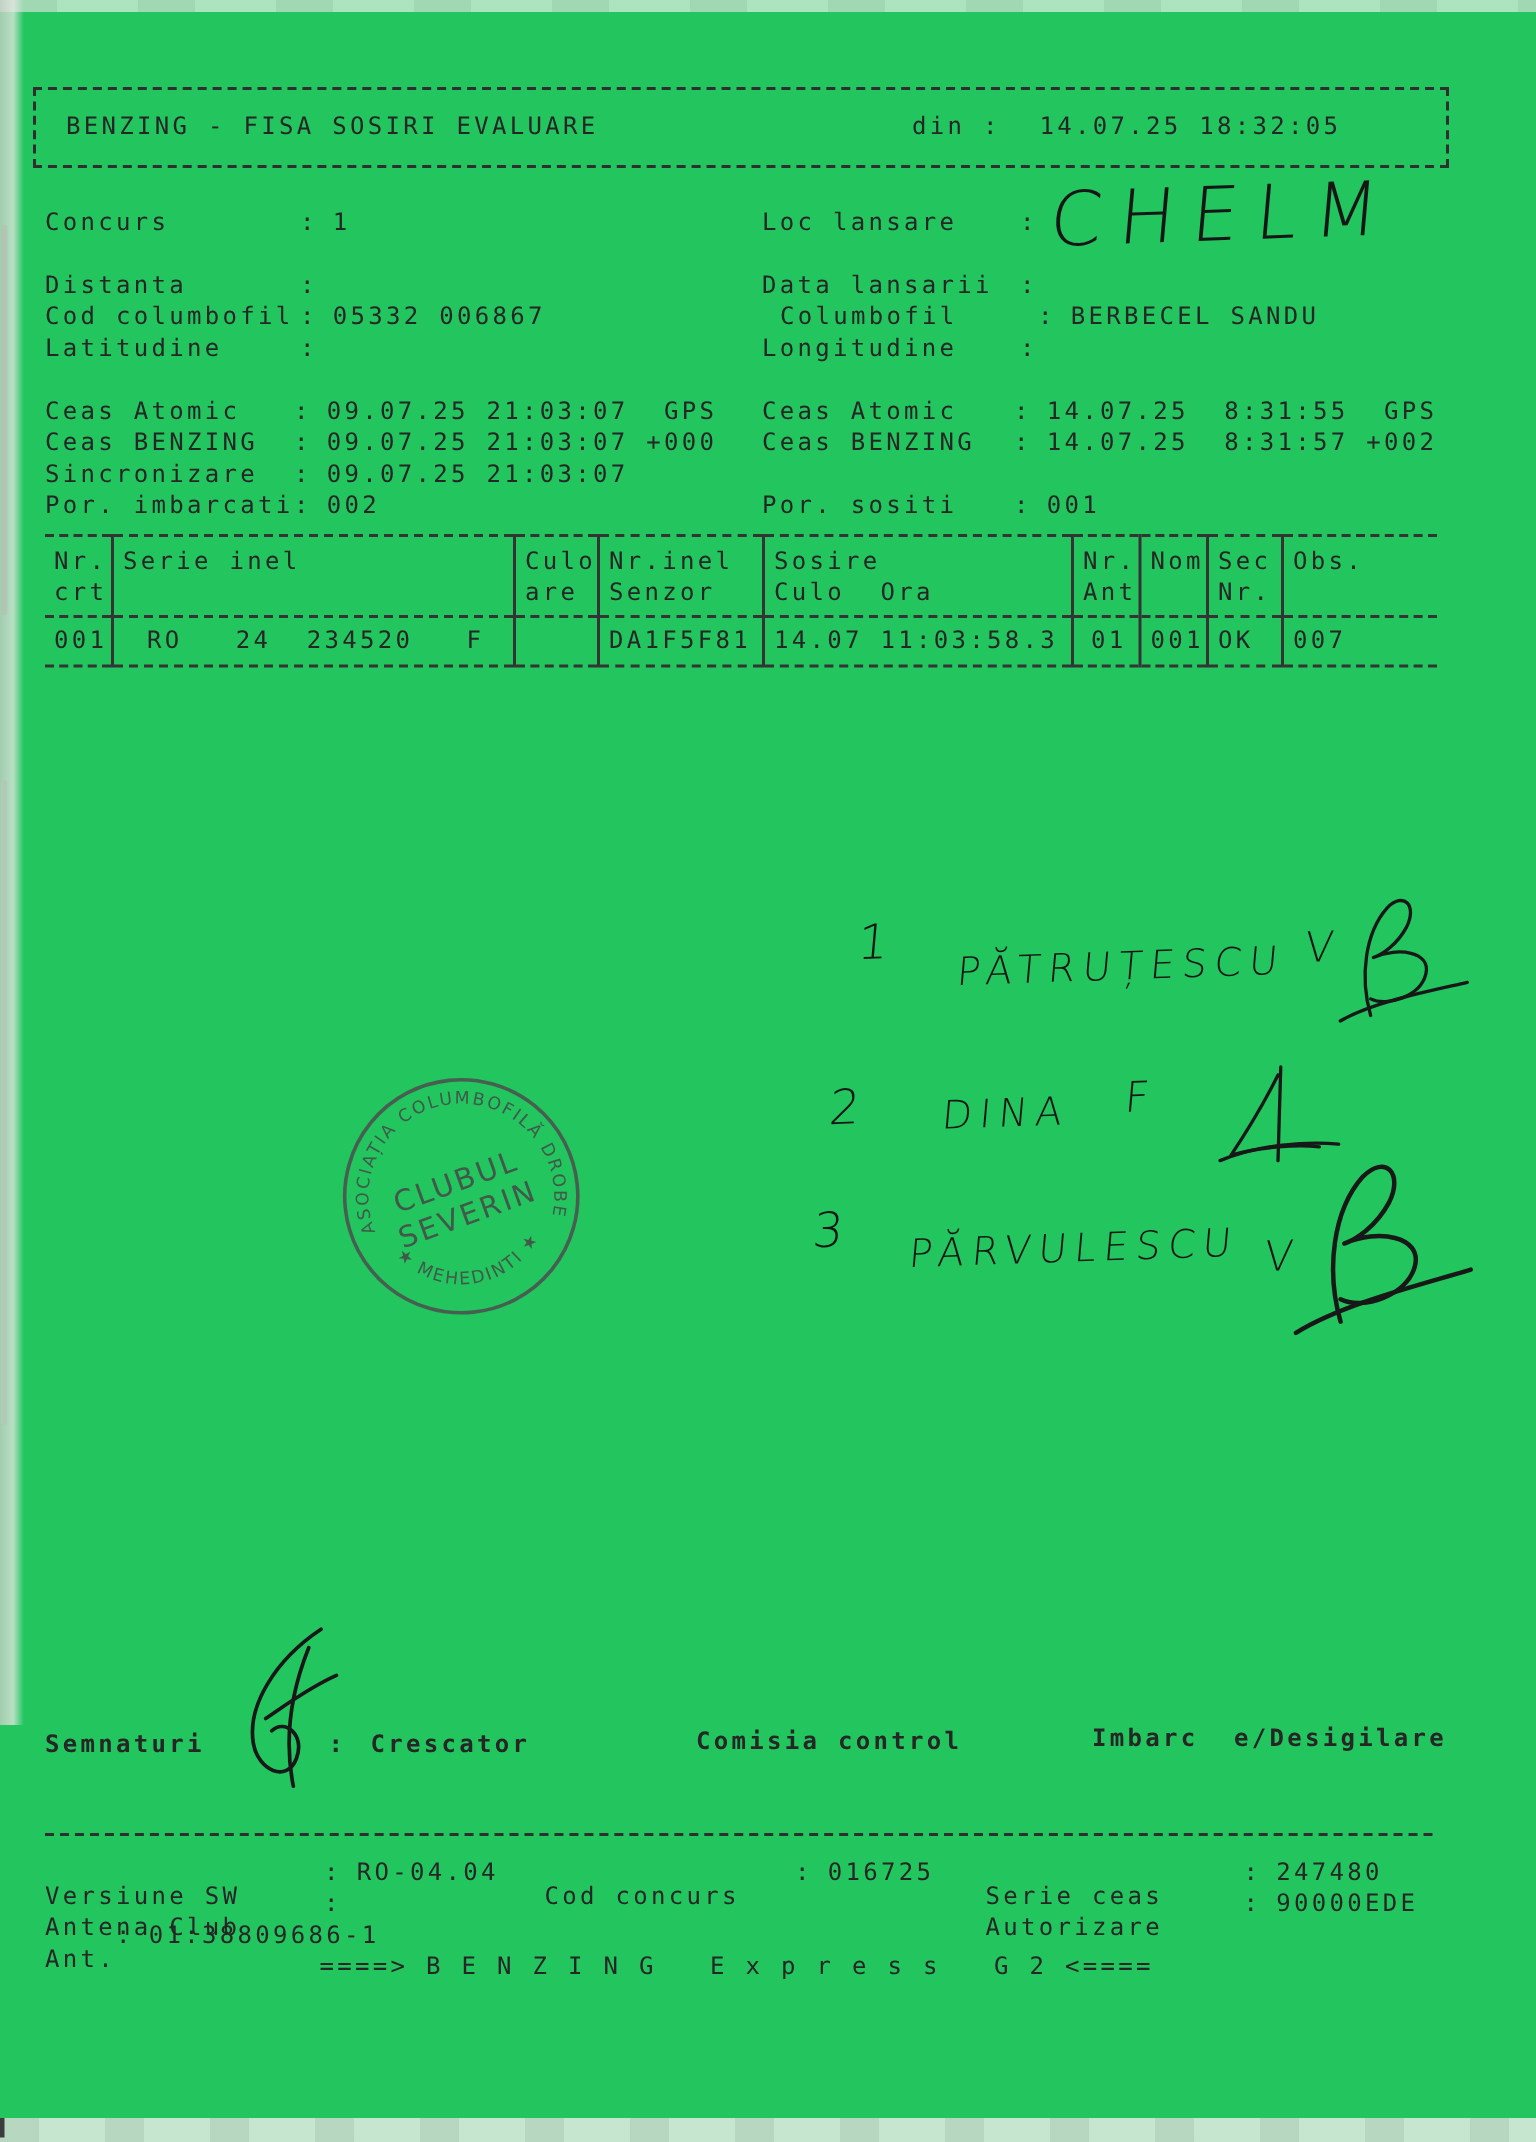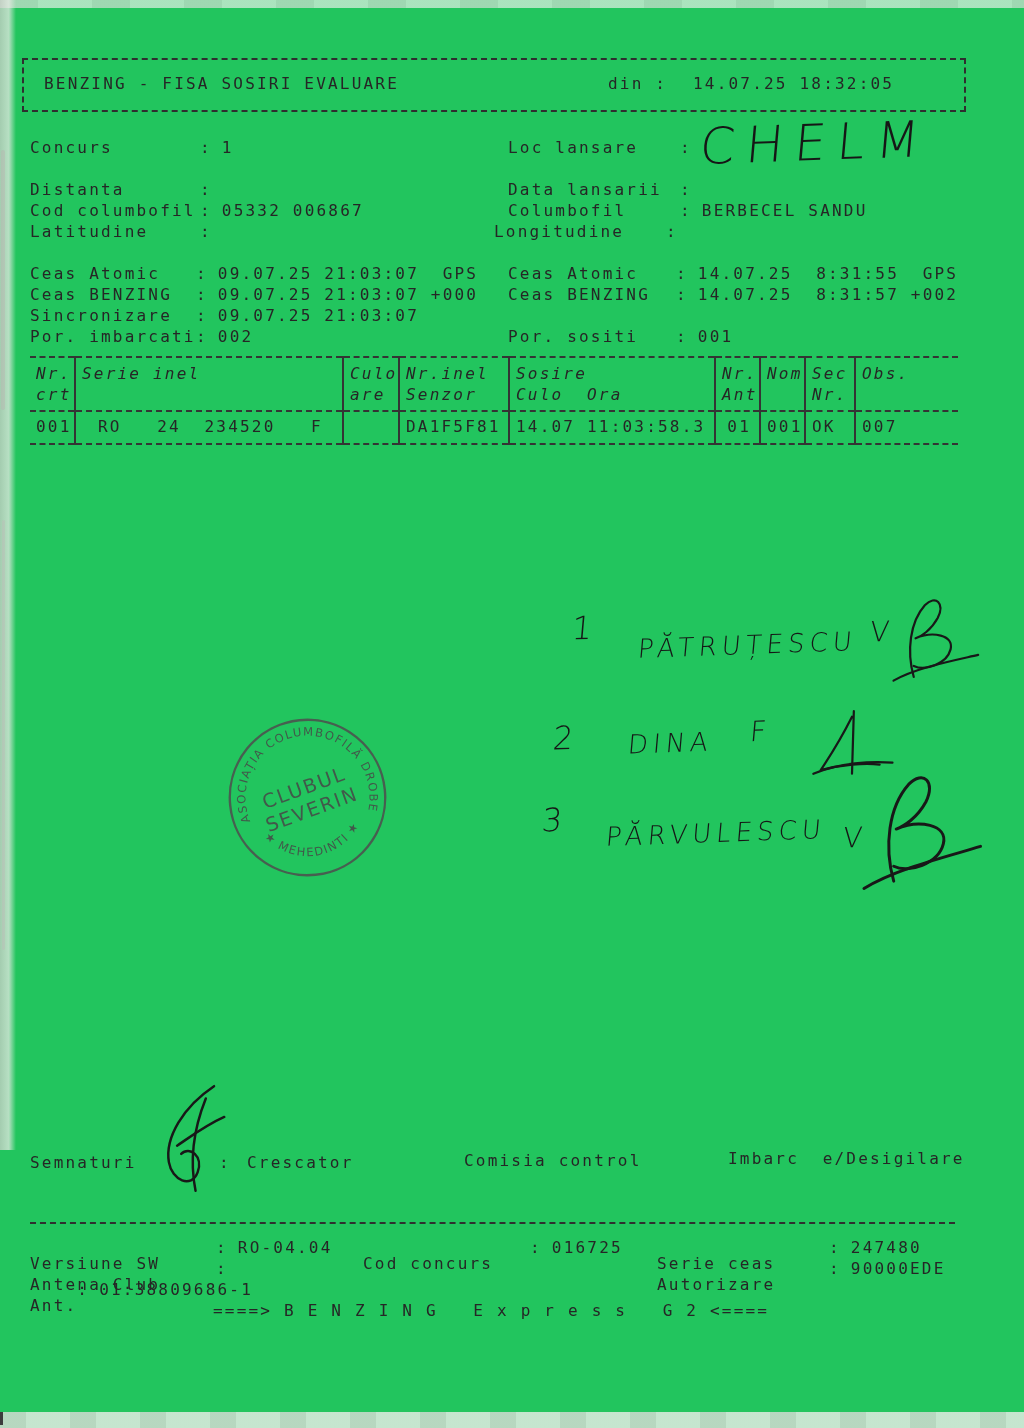--- a/index.html
+++ b/index.html
@@ -34,21 +34,21 @@
   .info-l .k{width:170px;}
   .info-r .k{width:172px;}
   .clk-l .k{width:166px;}
   .clk-r .k{width:168px;}
 
   
   .t{position:absolute;left:30px;top:356px;width:928px;border-collapse:collapse;table-layout:fixed;
      border-top:2px dashed #343434;border-bottom:2px dashed #343434;}
   .t th,.t td{font-weight:normal;text-align:left;padding:0 0 0 6px;white-space:pre;vertical-align:top;
      line-height:21px;font-size:16px;letter-spacing:2.2px;}
-  .t thead th{border-bottom:2px dashed #343434;padding-top:5px;padding-bottom:5px;font-style:italic;}
+  .t thead th{border-bottom:2px dashed #343434;padding-top:5px;padding-bottom:5px;}
   .t th+th,.t td+td{border-left:2px solid #343434;}
   .t tbody tr:first-child td{padding-top:4px;}
   .t tbody tr:last-child td{padding-bottom:6px;}
   .cell-serie{padding-left:22px !important;}
   .cell-ant{text-align:right !important;padding-right:8px !important;}
 
   
   .hw{position:absolute;font-family:"DejaVu Sans",cursive;color:#161616;
       transform:rotate(-2deg) skewX(-7deg);white-space:pre;line-height:1;}
   .hw-chelm{font-size:50px;letter-spacing:11px;font-weight:300;}
@@ -60,21 +60,21 @@
 
   
   .stamp{position:absolute;left:215px;top:705px;width:185px;height:185px;
          transform:rotate(-6deg);opacity:.85;}
   .stamp text{font-family:"DejaVu Sans",sans-serif;fill:#474747;}
   .stamp .ring{stroke:#4e4e4e;stroke-width:2.6;fill:none;}
   .stamp .arc-text{font-size:12.5px;letter-spacing:1.6px;}
   .stamp .ctr{font-size:21px;letter-spacing:2px;}
 
   
-  .sig-line span{position:absolute;white-space:pre;}
+  .sig-line span{position:absolute;white-space:pre;font-weight:bold;}
 
   
   .hr-dash{position:absolute;left:30px;top:1222px;width:925px;border-top:2px dashed #2f2f2f;}
   .ftr-kv .k{display:inline-block;white-space:pre;margin-top:16px;}
   .w186{width:186px;}
   .w167{width:167px;}
   .w172{width:172px;}
   .express{position:absolute;left:213px;top:1300px;white-space:pre;}
 </style>
 </head>
@@ -94,22 +94,22 @@
     <span class="hdr-din"><span class="lbl">din :</span> <span>14.07.25 18:32:05</span></span>
   </div>
 
   <div class="kv info-l" style="left:30px;top:137px"><span class="k">Concurs</span><span class="c">:</span><span class="v">1</span></div>
   <div class="kv info-l" style="left:30px;top:179px"><span class="k">Distanta</span><span class="c">:</span><span class="v"></span></div>
   <div class="kv info-l" style="left:30px;top:200px"><span class="k">Cod columbofil</span><span class="c">:</span><span class="v">05332 006867</span></div>
   <div class="kv info-l" style="left:30px;top:221px"><span class="k">Latitudine</span><span class="c">:</span><span class="v"></span></div>
 
   <div class="kv info-r" style="left:508px;top:137px"><span class="k">Loc lansare</span><span class="c">:</span><span class="v"></span></div>
   <div class="kv info-r" style="left:508px;top:179px"><span class="k">Data lansarii</span><span class="c">:</span><span class="v"></span></div>
-  <div class="kv info-r" style="left:508px;top:200px"><span class="k">Columbofil</span><span class="c">:</span><span class="v">BERBECEL SANDU</span></div>
-  <div class="kv info-r" style="left:494px;top:221px"><span class="k">Longitudine</span><span class="c">:</span><span class="v"></span></div>
+  <div class="kv info-r" style="left:520px;top:200px"><span class="k">Columbofil</span><span class="c">:</span><span class="v">BERBECEL SANDU</span></div>
+  <div class="kv info-r" style="left:508px;top:221px"><span class="k">Longitudine</span><span class="c">:</span><span class="v"></span></div>
 
   <div class="kv clk-l" style="left:30px;top:263px"><span class="k">Ceas Atomic</span><span class="c">:</span><span class="v">09.07.25 21:03:07  GPS</span></div>
   <div class="kv clk-l" style="left:30px;top:284px"><span class="k">Ceas BENZING</span><span class="c">:</span><span class="v">09.07.25 21:03:07 +000</span></div>
   <div class="kv clk-l" style="left:30px;top:305px"><span class="k">Sincronizare</span><span class="c">:</span><span class="v">09.07.25 21:03:07</span></div>
   <div class="kv clk-l" style="left:30px;top:326px"><span class="k">Por. imbarcati</span><span class="c">:</span><span class="v">002</span></div>
 
   <div class="kv clk-r" style="left:508px;top:263px"><span class="k">Ceas Atomic</span><span class="c">:</span><span class="v">14.07.25  8:31:55  GPS</span></div>
   <div class="kv clk-r" style="left:508px;top:284px"><span class="k">Ceas BENZING</span><span class="c">:</span><span class="v">14.07.25  8:31:57 +002</span></div>
   <div class="kv clk-r" style="left:508px;top:326px"><span class="k">Por. sositi</span><span class="c">:</span><span class="v">001</span></div>
 

